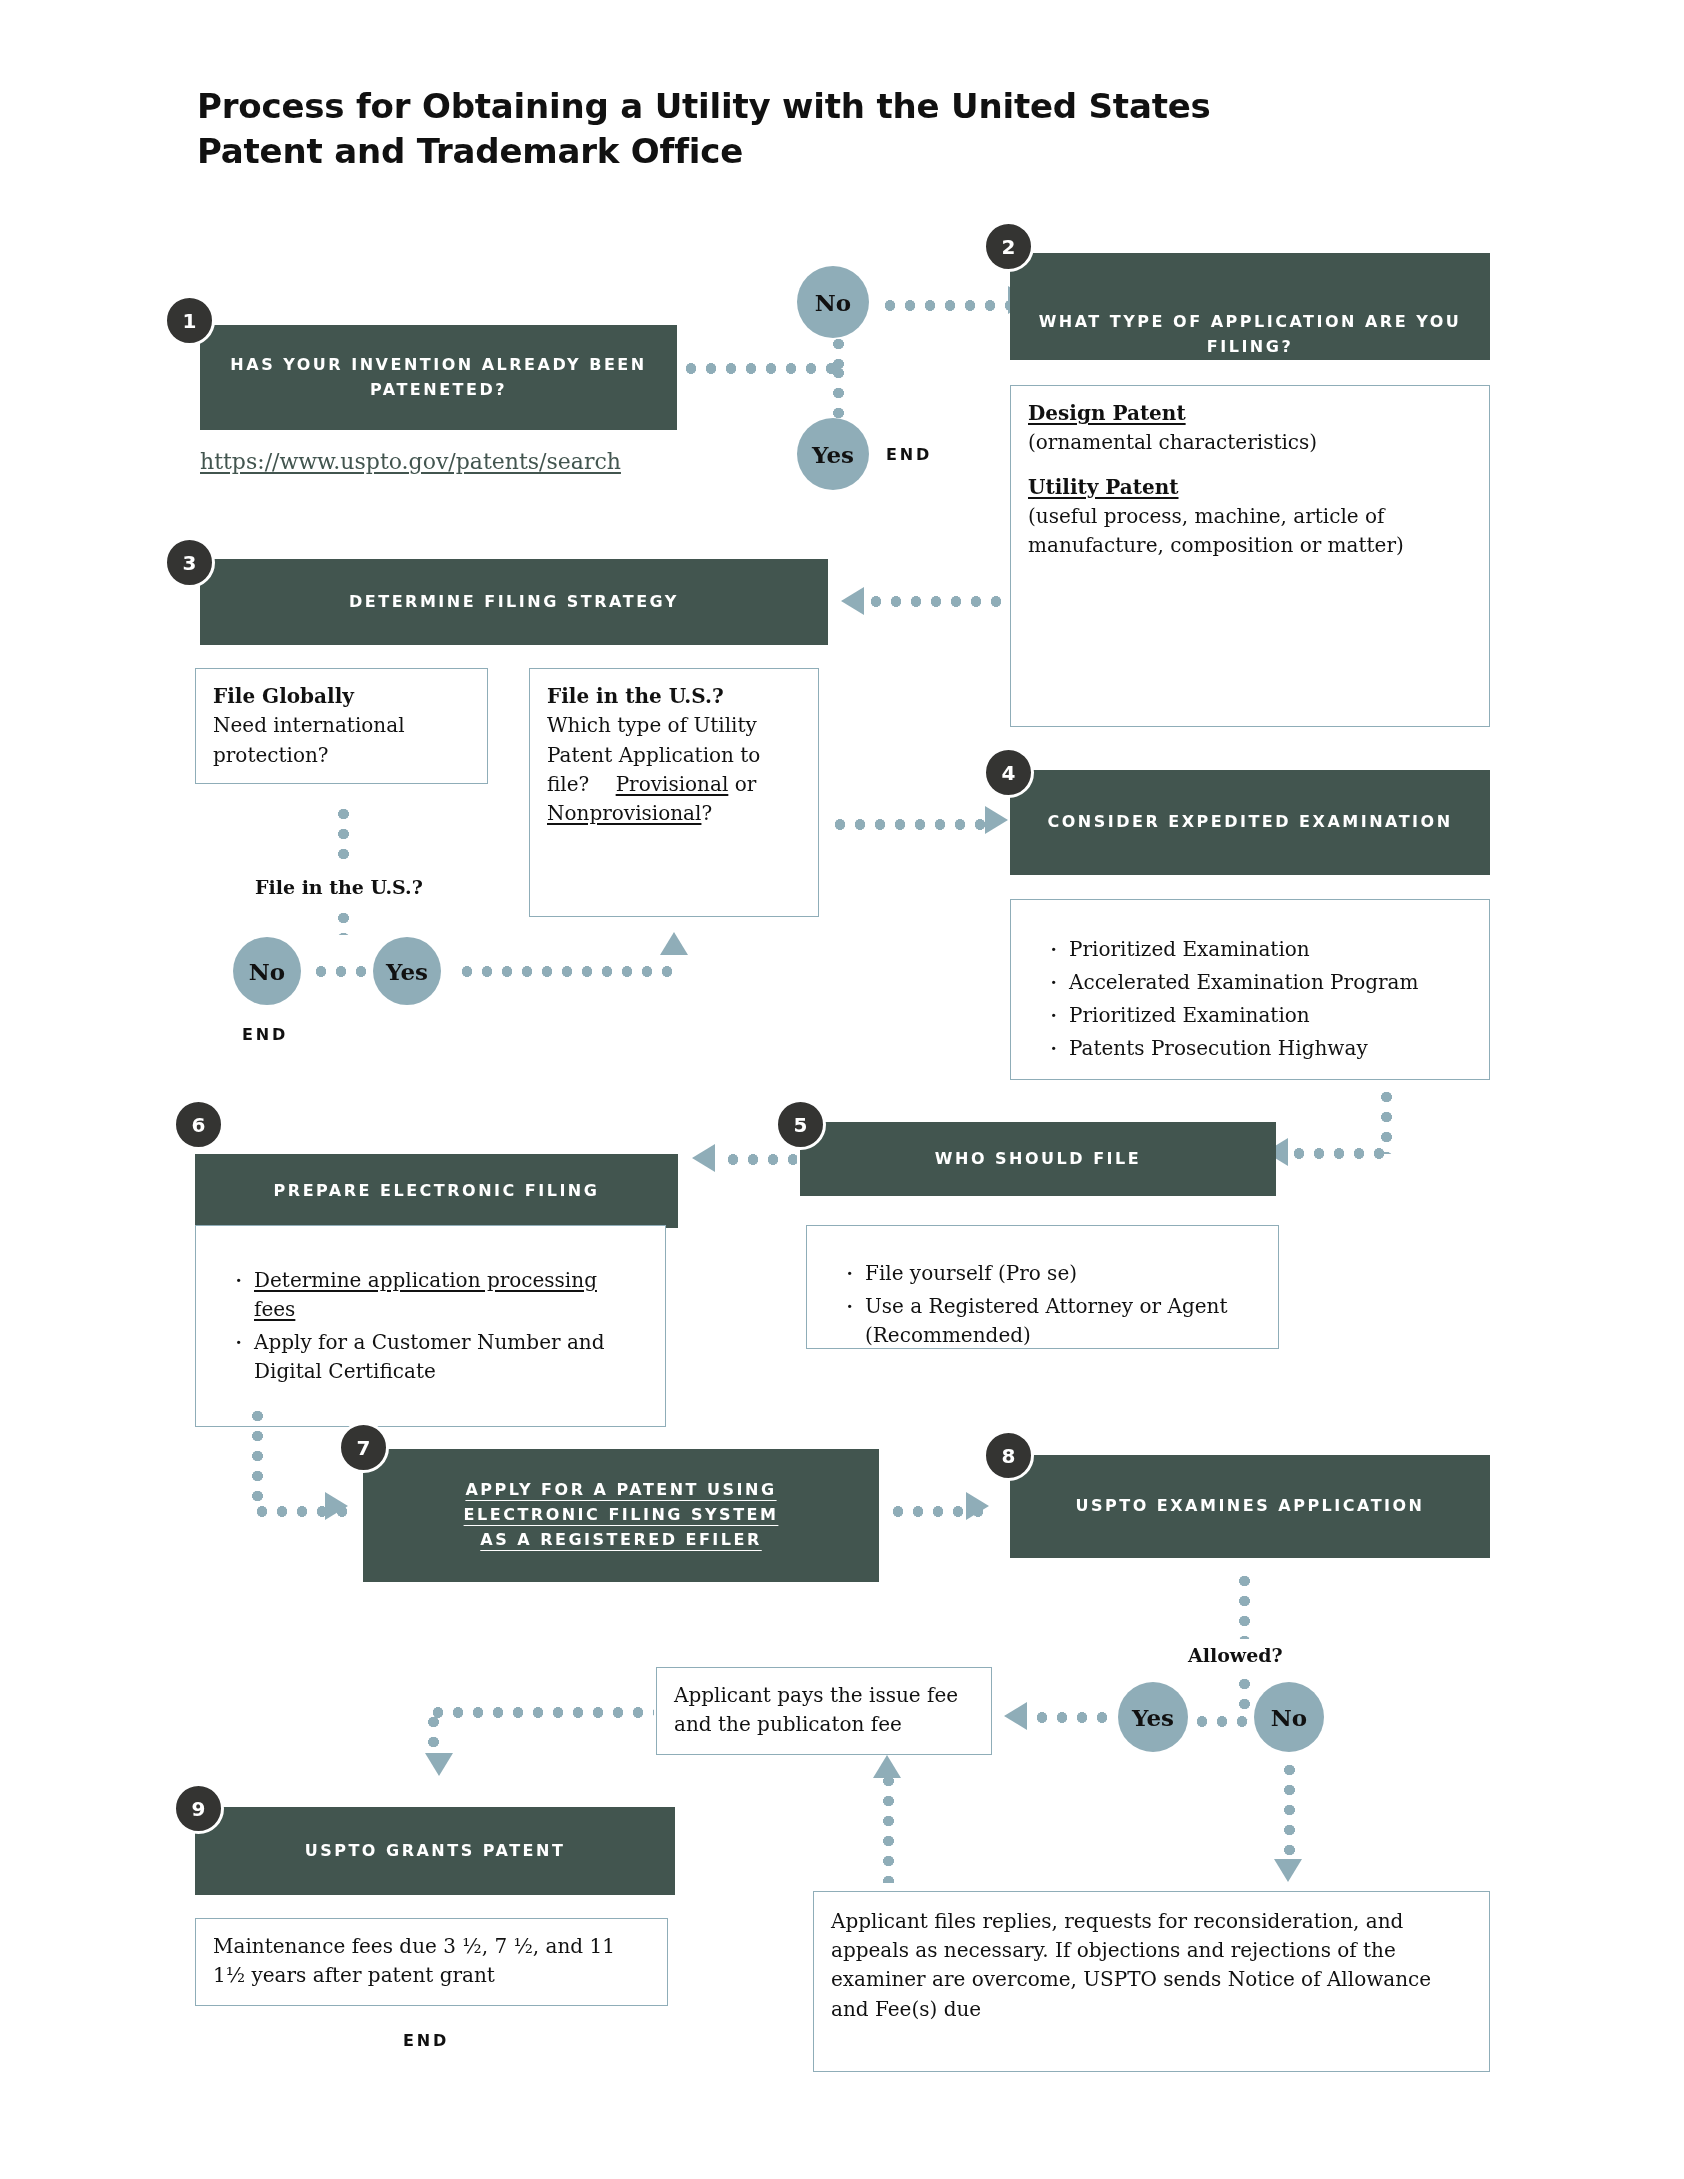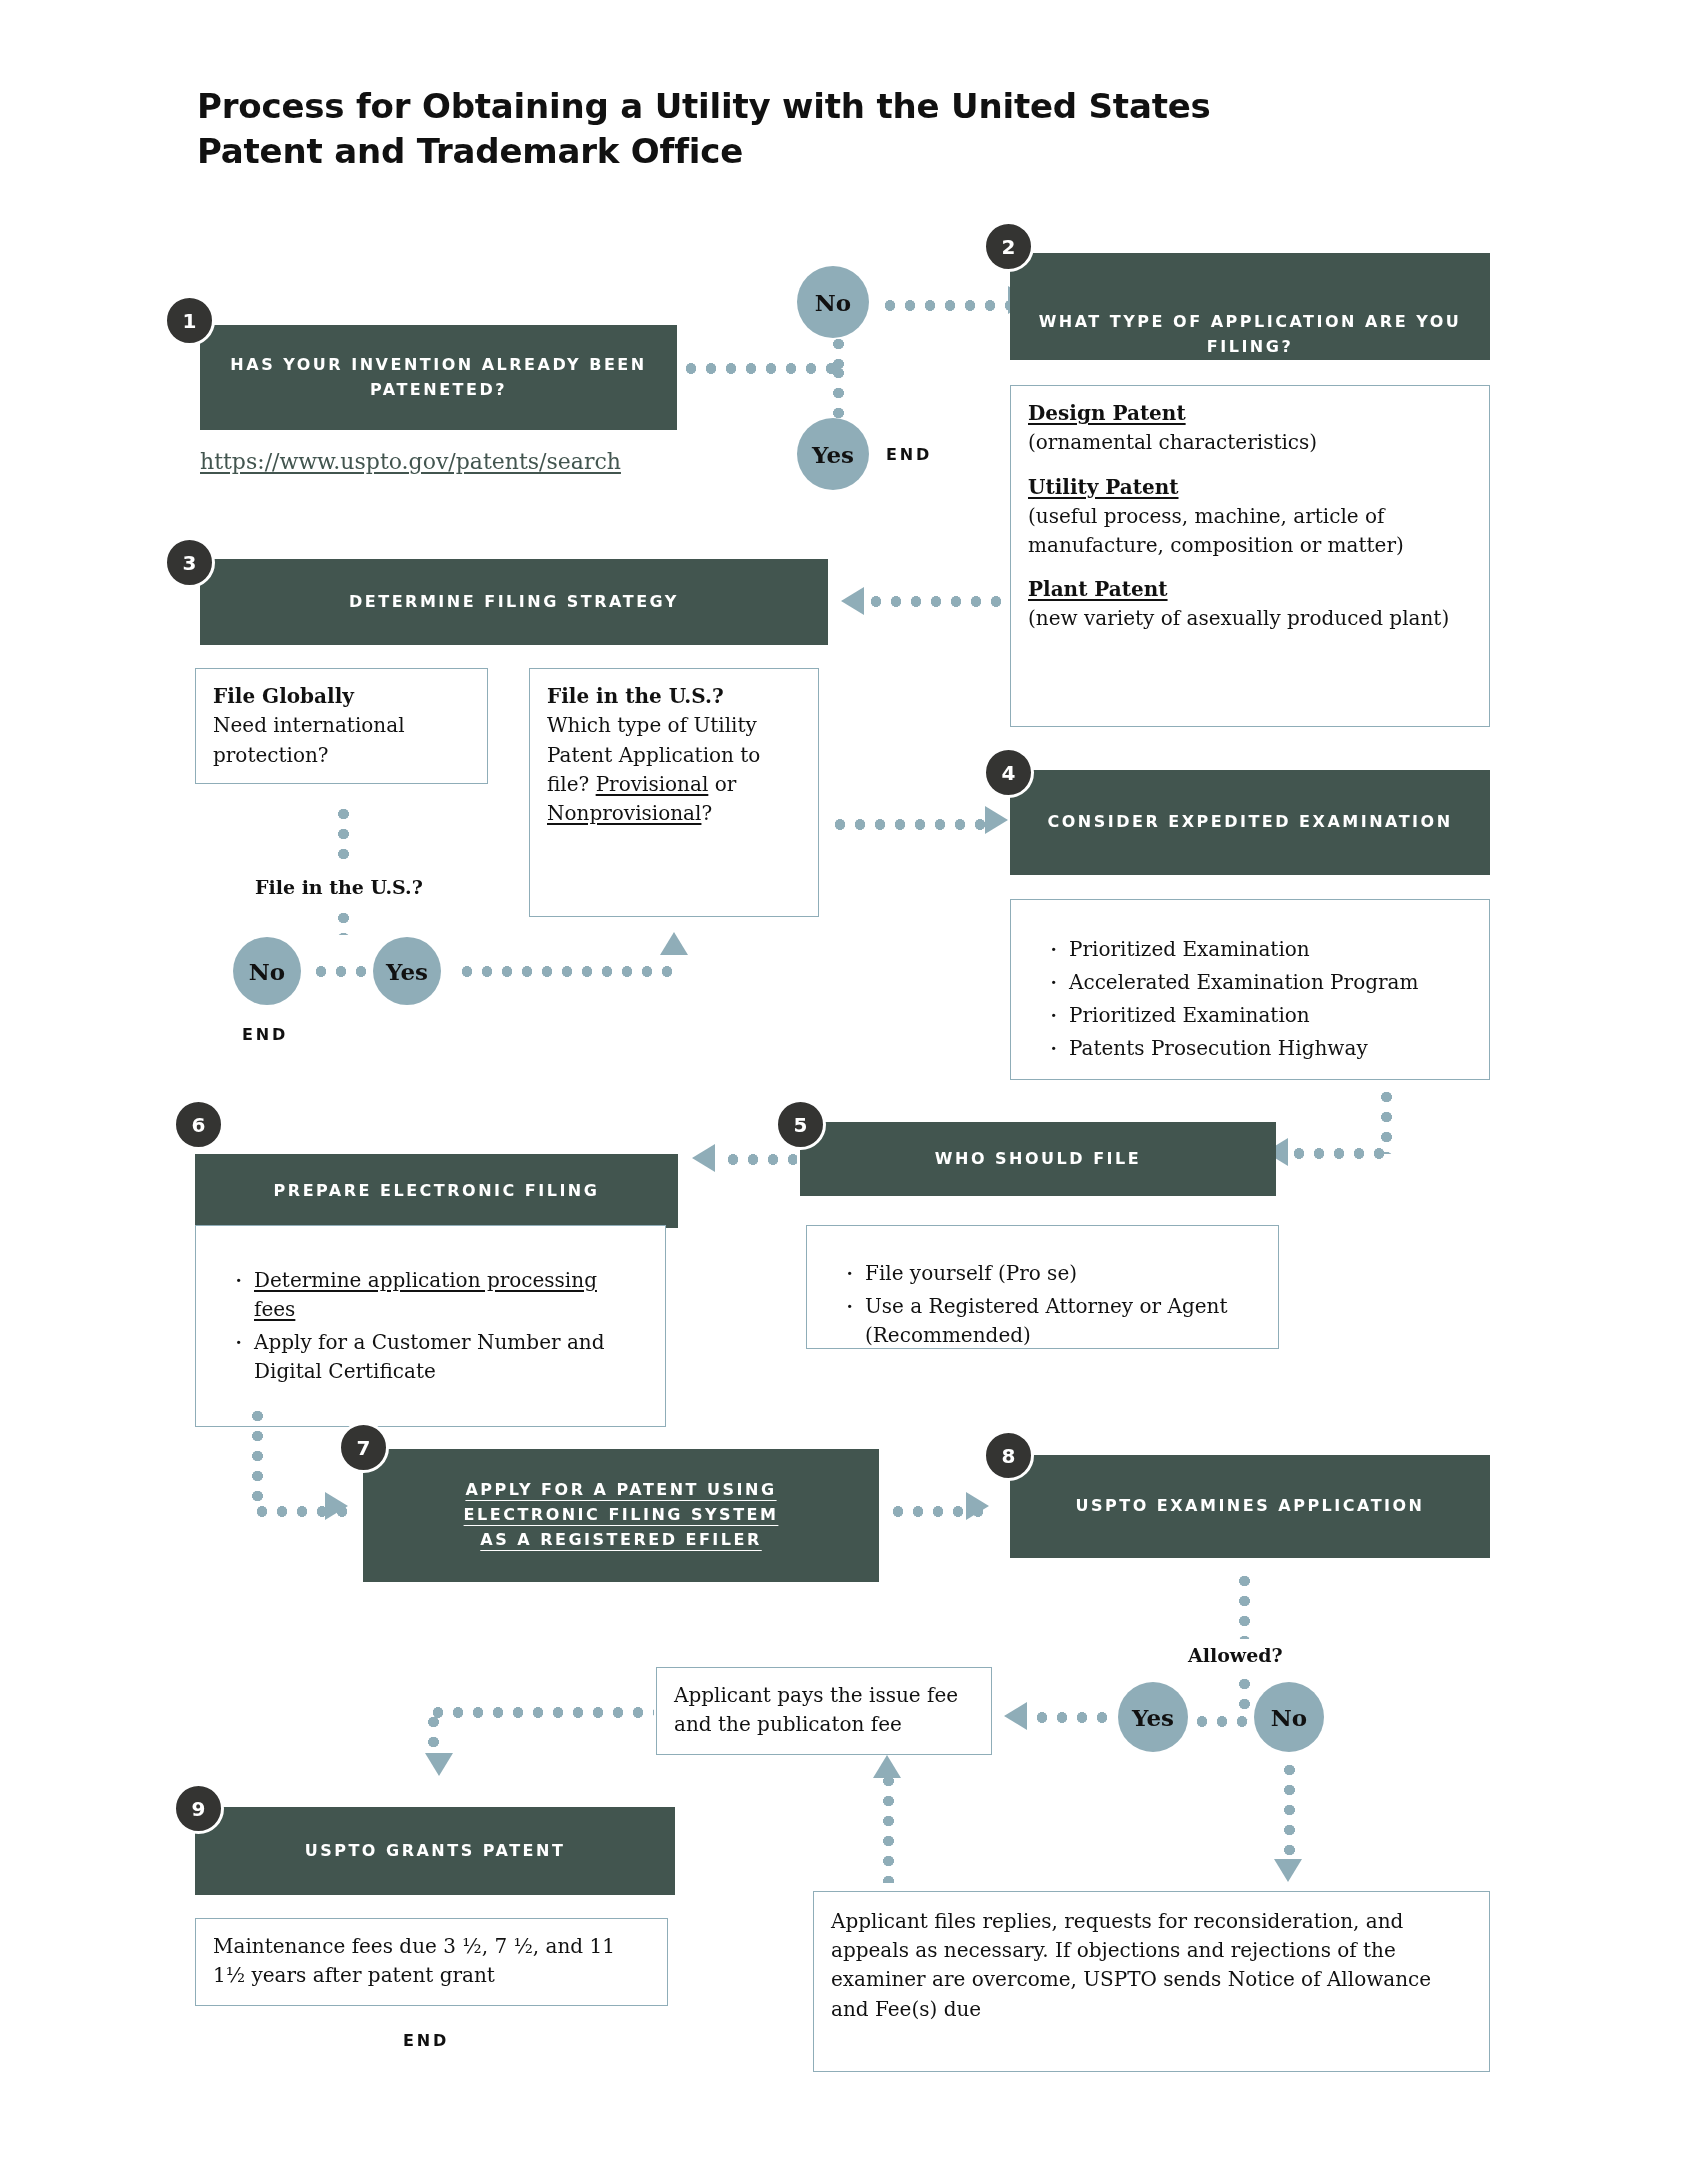--- a/index.html
+++ b/index.html
@@ -139,45 +139,41 @@
   <div>
     <span class="hd">Design Patent</span>
     <div>(ornamental characteristics)</div>
   </div>
   <div class="sp"></div>
   <div>
     <span class="hd">Utility Patent</span>
     <div>(useful process, machine, article of manufacture, composition or matter)</div>
   </div>
   <div class="sp"></div>
-  <div>
-    <span class="hd">Plant Patent</span>
-    <div>(new variety of asexually produced plant)</div>
-  </div>
 </div>
 
 <div class="abs dh" style="left:866px;top:596px;width:141px;"></div>
 <div class="abs ar ar-l" style="left:841px;top:587px;"></div>
 
 <div class="abs badge" style="left:164px;top:537px;">
   <span>3</span>
 </div>
 <div class="abs gbox" style="left:200px;top:559px;width:628px;height:86px;">
   <span>DETERMINE FILING STRATEGY</span>
 </div>
 
 <div class="abs obox" style="left:195px;top:668px;width:293px;height:116px;">
   <b>File Globally</b>
   <div>Need international protection?</div>
 </div>
 
 <div class="abs obox" style="left:529px;top:668px;width:290px;height:249px;">
   <b>File in the U.S.?</b>
   <div>
-    <span>Which type of Utility Patent Application to file? </span><a href="#" style="color:#111;text-decoration:underline;text-underline-offset:2.9px;">Provisional</a><span> or </span><a href="#" style="color:#111;text-decoration:underline;text-underline-offset:2.9px;">Nonprovisional</a><span>?</span>
+    <span>Which type of Utility Patent Application to file? </span><a href="#" style="color:#111;text-decoration:underline;text-underline-offset:2.9px;margin-left:20px;">Provisional</a><span> or </span><a href="#" style="color:#111;text-decoration:underline;text-underline-offset:2.9px;">Nonprovisional</a><span>?</span>
   </div>
 </div>
 
 <div class="abs dv" style="left:338px;top:804px;height:59px;"></div>
 <div class="abs cap" style="left:255px;top:876px;">File in the U.S.?</div>
 <div class="abs dv" style="left:338px;top:908px;height:27px;"></div>
 
 <div class="abs circ" style="left:233px;top:937px;width:68px;height:68px;">No</div>
 <div class="abs dh" style="left:311px;top:966px;width:59px;"></div>
 <div class="abs circ" style="left:373px;top:937px;width:68px;height:68px;">Yes</div>

